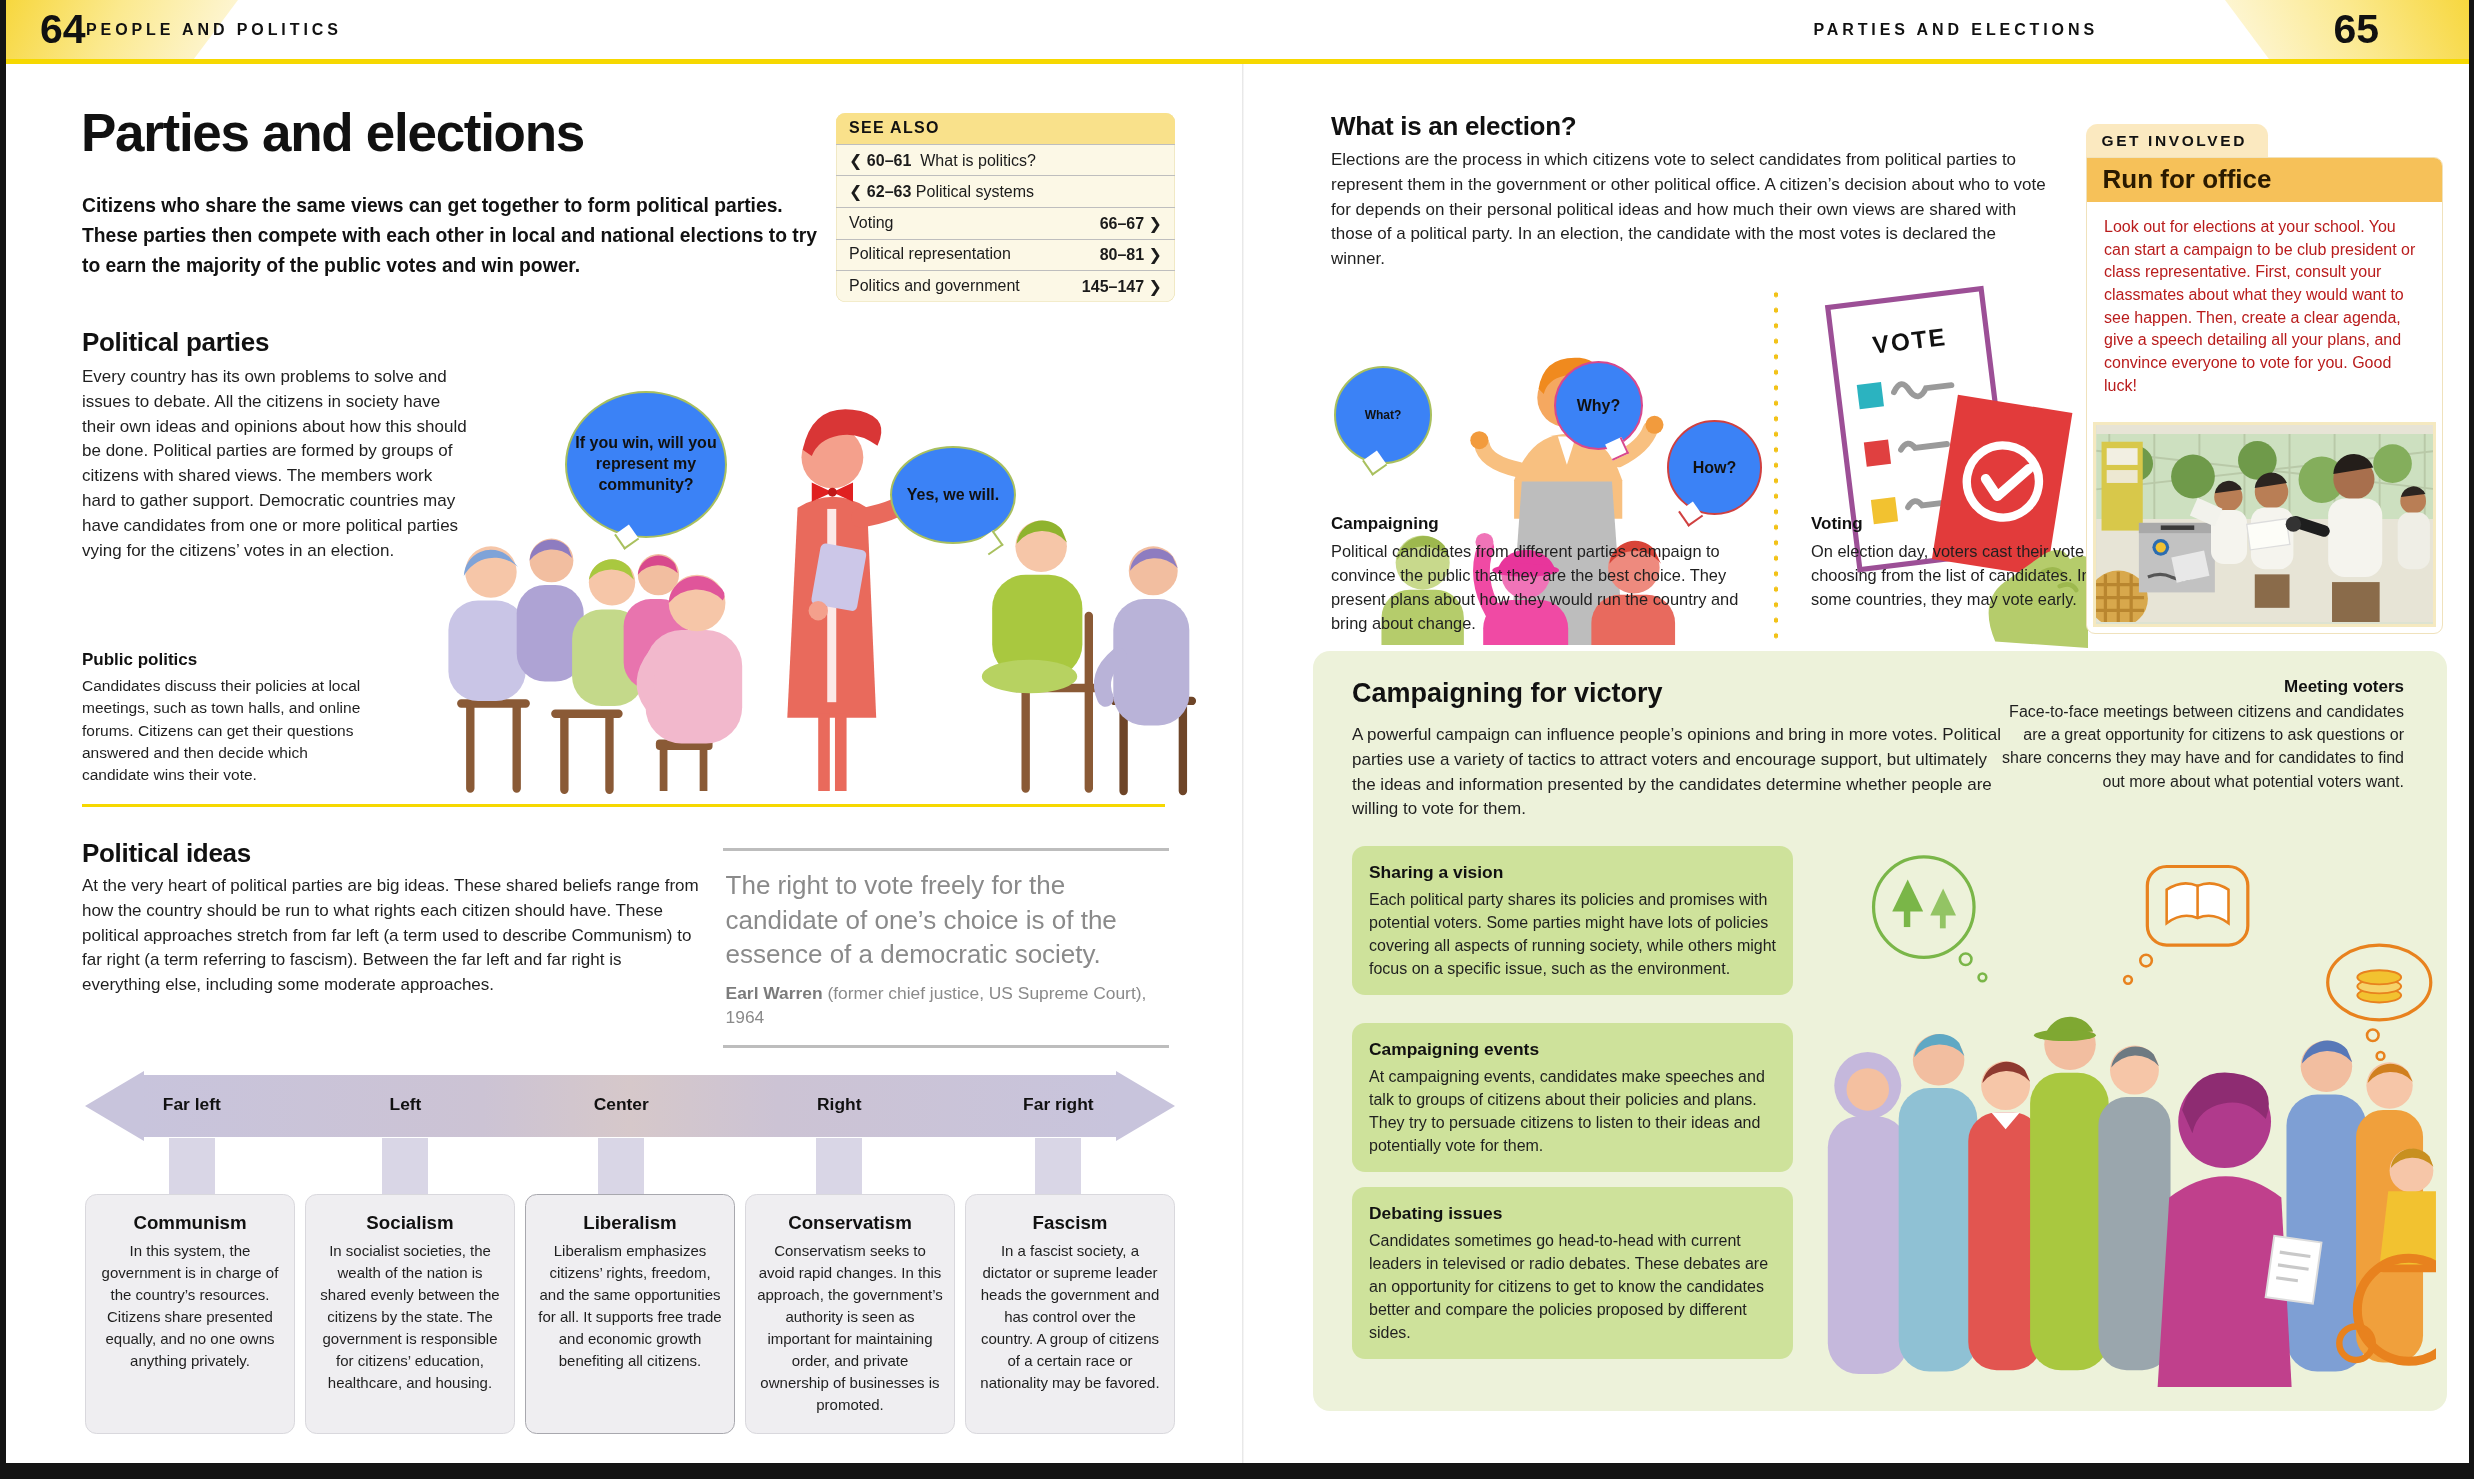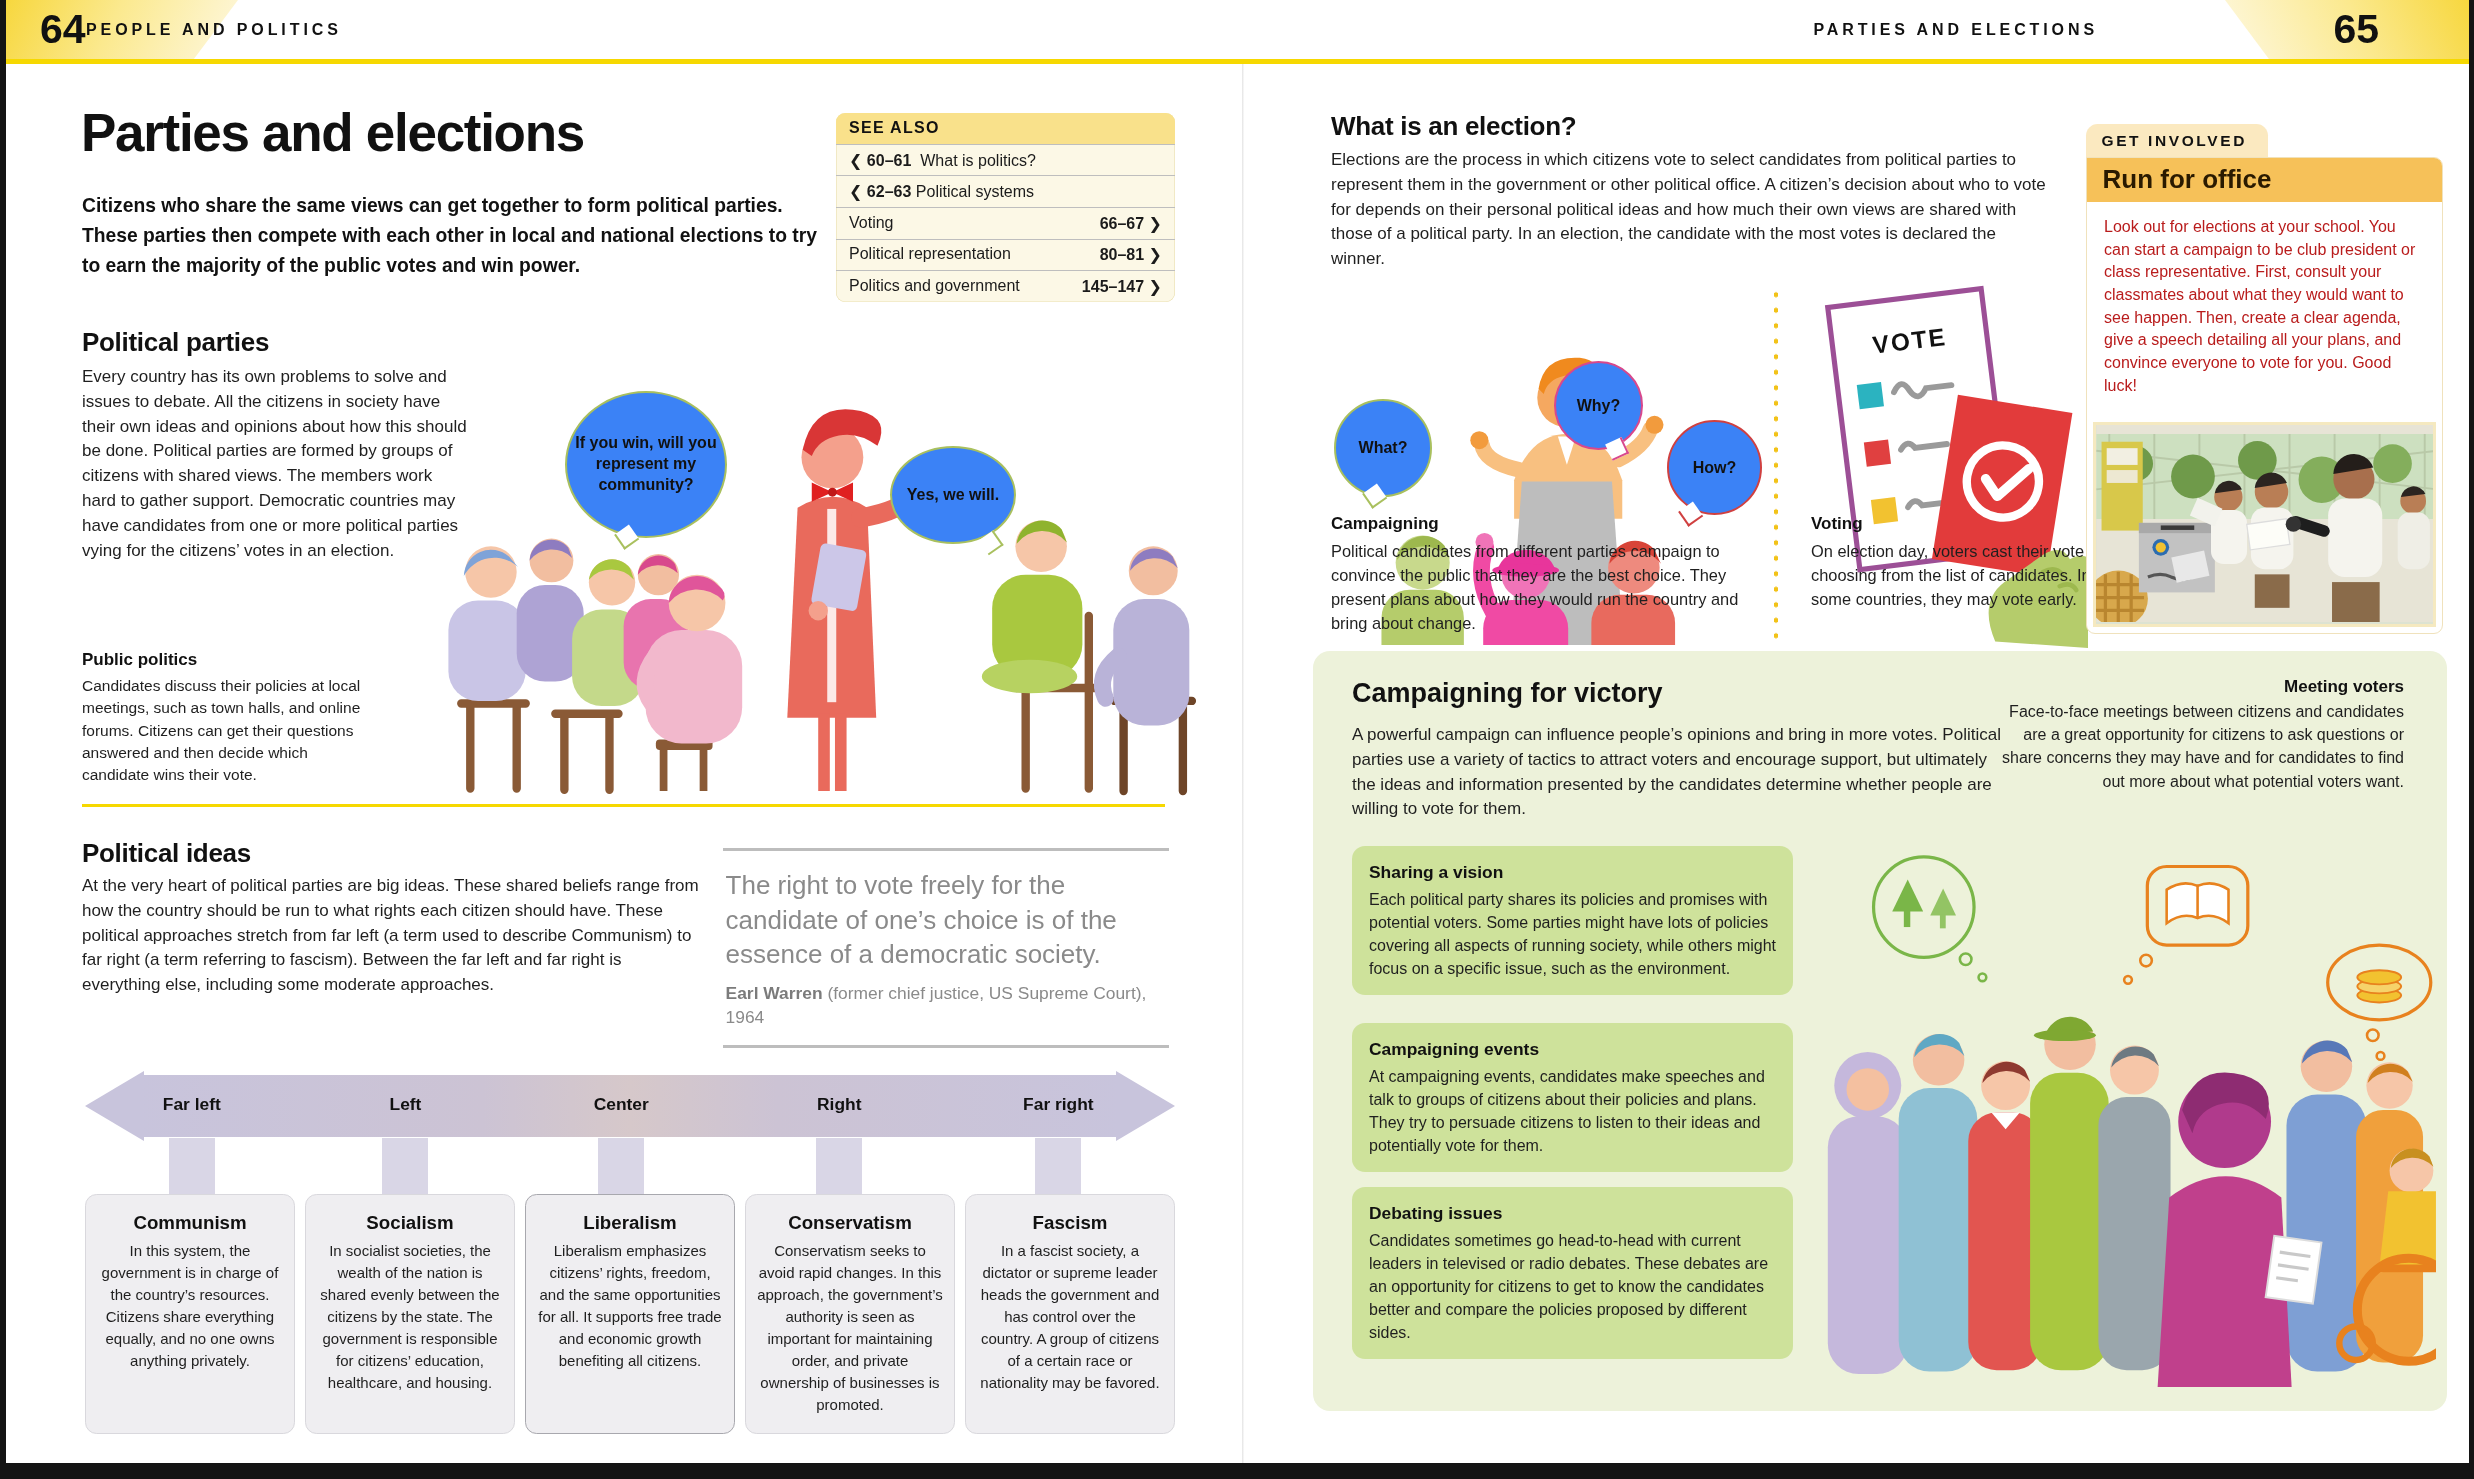--- a/index.html
+++ b/index.html
@@ -70,21 +70,21 @@
   .ideo-row{left:79px;top:1194px;width:1090px;display:flex;gap:10px;align-items:stretch;}
   .ideo{flex:1;background:#EFEEF1;border:1.3px solid #D9D8DD;border-radius:11.6px;padding:17px 10.3px;text-align:center;}
   .ideo.mid{border-color:#A8A8AE;}
   .ideo-ttl{font-size:18.7px;font-weight:bold;color:#111;margin-bottom:6.4px;}
   .ideo-body{font-size:15px;line-height:1.46;color:#1F1F1F;}
 
   
   .elec-head{left:1325px;top:111px;}
   .elec-body{left:1325px;top:148px;width:715px;font-size:17px;}
   .bub-sm{padding:5.2px;}
-  .bub-what{--bc:#A9C05E;left:1328px;top:399px;width:98px;height:98px;font-size:16px;}
+  .bub-what{--bc:#A9C05E;left:1328px;top:366px;width:98px;height:98px;font-size:12px;}
   .bub-why{--bc:#D8488C;left:1548px;top:361px;width:89px;height:89px;font-size:16px;}
   .bub-why::after{left:auto;right:18%;transform:rotate(-25deg);}
   .bub-how{--bc:#D04040;left:1661px;top:420px;width:95px;height:95px;font-size:16px;}
   .bub-how::after{left:14%;}
   .dotrule{left:1767px;top:287px;height:361px;width:6.4px;background-image:radial-gradient(circle,#F2C218 2.3px,transparent 2.7px);
     background-size:6.4px 15.5px;background-repeat:repeat-y;}
   .camp-ttl{left:1325px;top:514px;} .camp-body{left:1325px;top:540px;width:431px;font-size:16.4px;}
   .vote-ttl{left:1805px;top:514px;} .vote-body{left:1805px;top:540px;width:303px;font-size:16.4px;}
 
   .gi-tab{left:2080px;top:124px;width:182px;height:34px;background:#FBE9C0;border-radius:11.6px 11.6px 0 0;
@@ -233,21 +233,21 @@
     <div class="spec-lbl" style="left:89.3%">Far right</div>
     <div class="stem" style="left:9.8%"></div>
     <div class="stem" style="left:29.4%"></div>
     <div class="stem" style="left:49.2%"></div>
     <div class="stem" style="left:69.2%"></div>
     <div class="stem" style="left:89.3%"></div>
   </div>
   <div class="abs ideo-row">
     <div class="ideo">
       <div class="ideo-ttl">Communism</div>
-      <div class="ideo-body">In this system, the government is in charge of the country’s resources. Citizens share everything equally, and no one owns anything privately.</div>
+      <div class="ideo-body">In this system, the government is in charge of the country’s resources. Citizens share presented equally, and no one owns anything privately.</div>
     </div>
     <div class="ideo">
       <div class="ideo-ttl">Socialism</div>
       <div class="ideo-body">In socialist societies, the wealth of the nation is shared evenly between the citizens by the state. The government is responsible for citizens’ education, healthcare, and housing.</div>
     </div>
     <div class="ideo mid">
       <div class="ideo-ttl">Liberalism</div>
       <div class="ideo-body">Liberalism emphasizes citizens’ rights, freedom, and the same opportunities for all. It supports free trade and economic growth benefiting all citizens.</div>
     </div>
     <div class="ideo">

